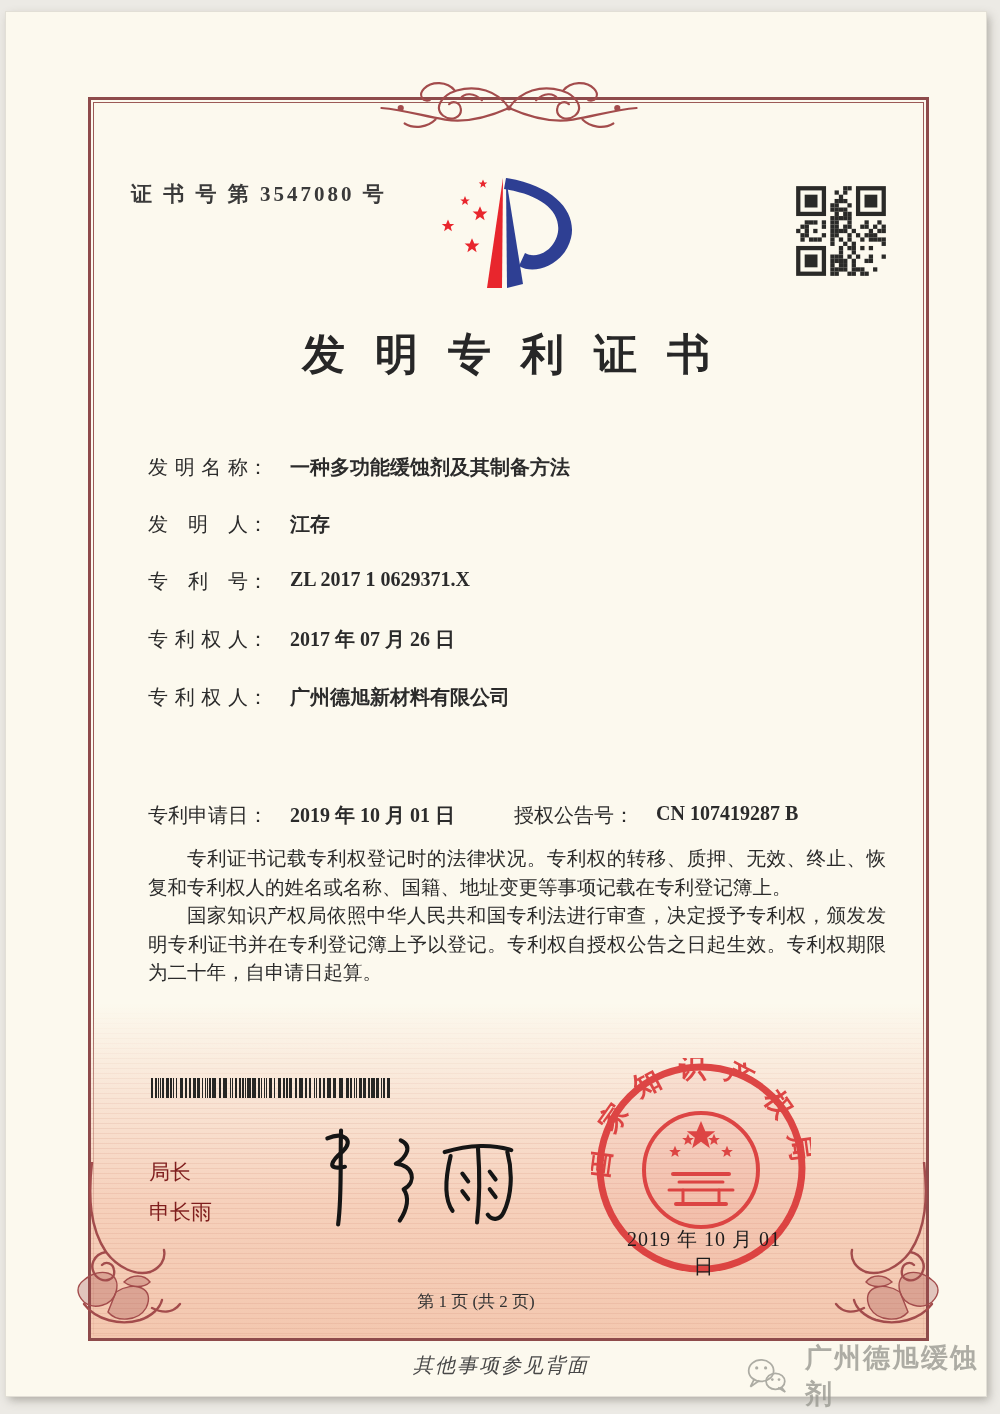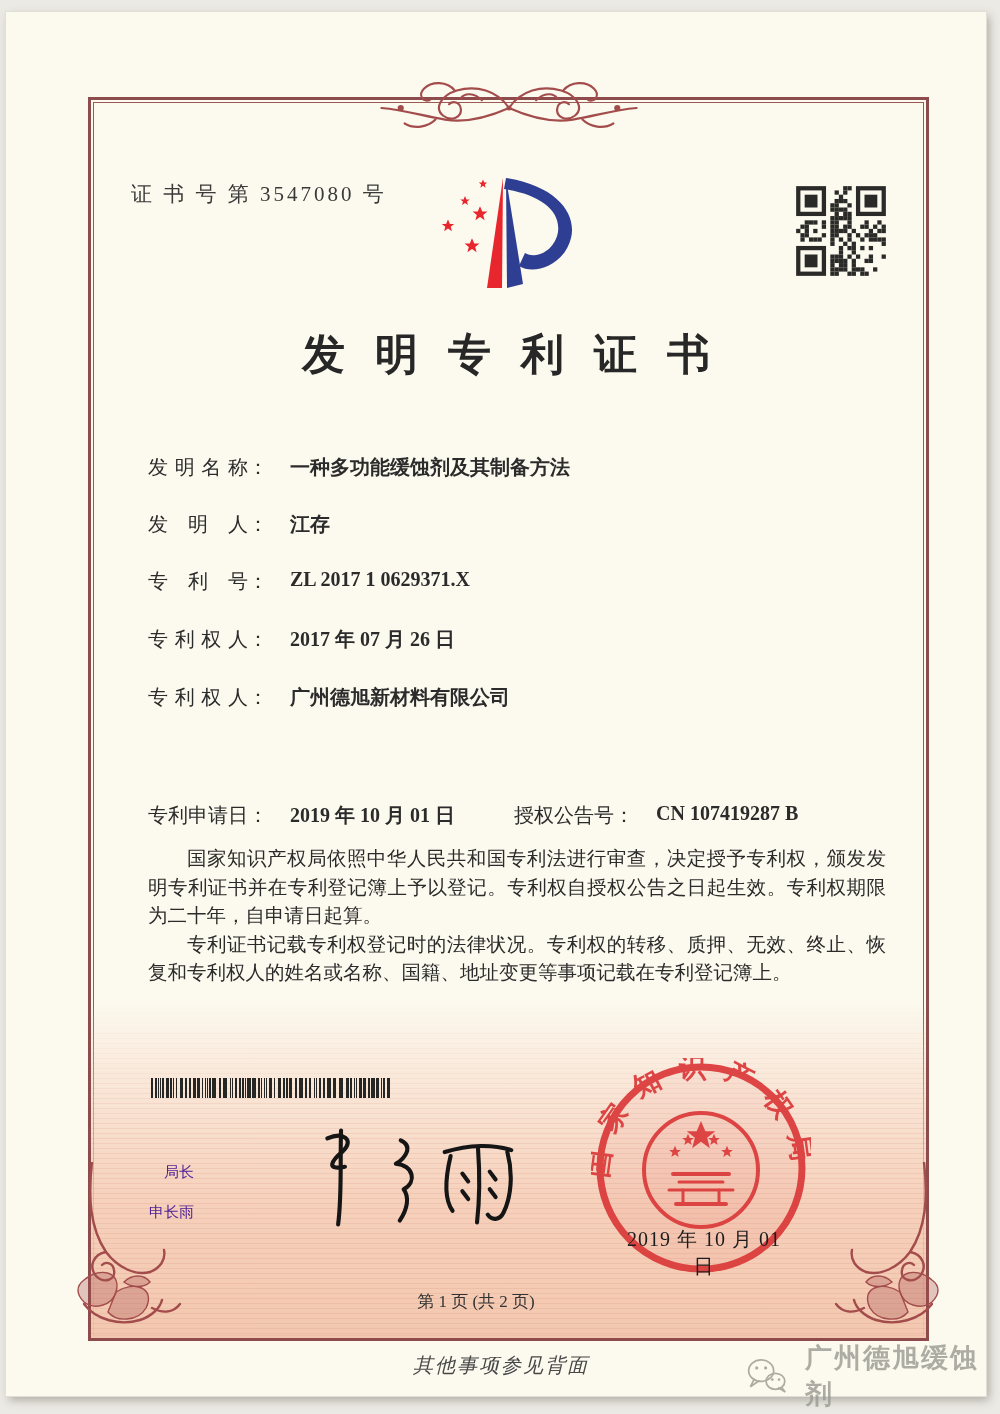--- a/index.html
+++ b/index.html
@@ -33,21 +33,21 @@
   .band .waves{
     position:absolute;inset:0;
     background:repeating-linear-gradient(to bottom,
       rgba(192,112,90,.13) 0 1px, transparent 1px 5px);
     -webkit-mask-image:linear-gradient(to bottom,transparent 0%,#000 40%);
     mask-image:linear-gradient(to bottom,transparent 0%,#000 40%);
   }
   
   .cert-no{
     position:absolute;left:125px;top:168px;
-    font-size:21px;letter-spacing:3px;color:#3a3a3a;
+    font-size:21px;letter-spacing:3px;color:#3a3a3a;font-weight:bold;
   }
   .logo{position:absolute;left:413px;top:158px;width:170px;height:128px;}
   .qr{position:absolute;left:788px;top:172px;width:94px;height:94px;}
   .title{
     position:absolute;left:0;top:314px;width:1000px;
     text-align:center;font-size:43px;font-weight:600;color:#272727;
     letter-spacing:30px;padding-left:30px;box-sizing:border-box;
   }
   
   .f-row{position:absolute;left:142px;font-size:20px;color:#2b2b2b;white-space:nowrap;}
@@ -57,21 +57,21 @@
   .addr-lines{margin-left:14px;display:inline-block;vertical-align:top;line-height:30px;white-space:normal;width:600px;}
   
   .bodytext{
     position:absolute;left:142px;top:833px;width:738px;
     font-size:19.5px;line-height:28.5px;color:#2b2b2b;text-align:justify;
   }
   .bodytext p{margin:0;text-indent:2em;}
   
   .barcode{position:absolute;left:145px;top:1066px;width:240px;height:20px;font-size:0;}
   .barcode i{display:inline-block;height:100%;}
-  .officer{position:absolute;left:143px;top:1140px;font-size:15px;color:#4c1d95;line-height:40px;text-align:right;}
+  .officer{position:absolute;left:143px;top:1140px;font-size:21px;color:#7f1d1d;line-height:40px;}
   .signature{position:absolute;left:292px;top:1114px;width:225px;height:104px;}
   .seal{position:absolute;left:585px;top:1046px;width:220px;height:220px;opacity:.93;}
   .seal-date{
     position:absolute;left:608px;top:1214px;width:180px;text-align:center;
     font-size:20px;color:#1c1c1c;letter-spacing:1px;
   }
   .page-info{
     position:absolute;left:0;top:1278px;width:1000px;text-align:center;
     font-size:17px;color:#333;transform:translateX(-30px);
   }
@@ -313,22 +313,22 @@
     <span class="f-label">专利权人</span><span class="f-colon">：</span><span class="f-value">广州德旭新材料有限公司</span>
   </div>
   <div class="f-row" style="top:790px">
     <span class="f-label">专利申请日</span><span class="f-colon">：</span><span class="f-value">2019 年 10 月 01 日</span>
   </div>
   <div class="f-row" style="top:790px;left:508px">
     <span class="f-label">授权公告号</span><span class="f-colon">：</span><span class="f-value">CN 107419287 B</span>
   </div>
 
   <div class="bodytext">
+    <p>专利证书记载专利权登记时的法律状况。专利权的转移、质押、无效、终止、恢复和专利权人的姓名或名称、国籍、地址变更等事项记载在专利登记簿上。</p>
     <p>国家知识产权局依照中华人民共和国专利法进行审查，决定授予专利权，颁发发明专利证书并在专利登记簿上予以登记。专利权自授权公告之日起生效。专利权期限为二十年，自申请日起算。</p>
-    <p>专利证书记载专利权登记时的法律状况。专利权的转移、质押、无效、终止、恢复和专利权人的姓名或名称、国籍、地址变更等事项记载在专利登记簿上。</p>
   </div>
 
   <div class="barcode" id="barcode"><i style="width: 2px; background: rgb(38, 38, 36);"></i><i style="width: 2px; background: transparent;"></i><i style="width: 2px; background: rgb(38, 38, 36);"></i><i style="width: 1px; background: transparent;"></i><i style="width: 1px; background: rgb(38, 38, 36);"></i><i style="width: 1px; background: transparent;"></i><i style="width: 1px; background: rgb(38, 38, 36);"></i><i style="width: 1px; background: transparent;"></i><i style="width: 2px; background: rgb(38, 38, 36);"></i><i style="width: 2px; background: transparent;"></i><i style="width: 3px; background: rgb(38, 38, 36);"></i><i style="width: 1px; background: transparent;"></i><i style="width: 2px; background: rgb(38, 38, 36);"></i><i style="width: 1px; background: transparent;"></i><i style="width: 1px; background: rgb(38, 38, 36);"></i><i style="width: 2px; background: transparent;"></i><i style="width: 1px; background: rgb(38, 38, 36);"></i><i style="width: 3px; background: transparent;"></i><i style="width: 3px; background: rgb(38, 38, 36);"></i><i style="width: 2px; background: transparent;"></i><i style="width: 2px; background: rgb(38, 38, 36);"></i><i style="width: 2px; background: transparent;"></i><i style="width: 2px; background: rgb(38, 38, 36);"></i><i style="width: 2px; background: transparent;"></i><i style="width: 3px; background: rgb(38, 38, 36);"></i><i style="width: 1px; background: transparent;"></i><i style="width: 3px; background: rgb(38, 38, 36);"></i><i style="width: 2px; background: transparent;"></i><i style="width: 1px; background: rgb(38, 38, 36);"></i><i style="width: 2px; background: transparent;"></i><i style="width: 1px; background: rgb(38, 38, 36);"></i><i style="width: 1px; background: transparent;"></i><i style="width: 1px; background: rgb(38, 38, 36);"></i><i style="width: 1px; background: transparent;"></i><i style="width: 2px; background: rgb(38, 38, 36);"></i><i style="width: 1px; background: transparent;"></i><i style="width: 4px; background: rgb(38, 38, 36);"></i><i style="width: 3px; background: transparent;"></i><i style="width: 2px; background: rgb(38, 38, 36);"></i><i style="width: 2px; background: transparent;"></i><i style="width: 4px; background: rgb(38, 38, 36);"></i><i style="width: 3px; background: transparent;"></i><i style="width: 1px; background: rgb(38, 38, 36);"></i><i style="width: 1px; background: transparent;"></i><i style="width: 1px; background: rgb(38, 38, 36);"></i><i style="width: 2px; background: transparent;"></i><i style="width: 2px; background: rgb(38, 38, 36);"></i><i style="width: 2px; background: transparent;"></i><i style="width: 2px; background: rgb(38, 38, 36);"></i><i style="width: 1px; background: transparent;"></i><i style="width: 2px; background: rgb(38, 38, 36);"></i><i style="width: 1px; background: transparent;"></i><i style="width: 1px; background: rgb(38, 38, 36);"></i><i style="width: 1px; background: transparent;"></i><i style="width: 4px; background: rgb(38, 38, 36);"></i><i style="width: 1px; background: transparent;"></i><i style="width: 4px; background: rgb(38, 38, 36);"></i><i style="width: 2px; background: transparent;"></i><i style="width: 2px; background: rgb(38, 38, 36);"></i><i style="width: 1px; background: transparent;"></i><i style="width: 1px; background: rgb(38, 38, 36);"></i><i style="width: 2px; background: transparent;"></i><i style="width: 1px; background: rgb(38, 38, 36);"></i><i style="width: 1px; background: transparent;"></i><i style="width: 1px; background: rgb(38, 38, 36);"></i><i style="width: 2px; background: transparent;"></i><i style="width: 3px; background: rgb(38, 38, 36);"></i><i style="width: 2px; background: transparent;"></i><i style="width: 1px; background: rgb(38, 38, 36);"></i><i style="width: 3px; background: transparent;"></i><i style="width: 3px; background: rgb(38, 38, 36);"></i><i style="width: 2px; background: transparent;"></i><i style="width: 2px; background: rgb(38, 38, 36);"></i><i style="width: 1px; background: transparent;"></i><i style="width: 2px; background: rgb(38, 38, 36);"></i><i style="width: 1px; background: transparent;"></i><i style="width: 3px; background: rgb(38, 38, 36);"></i><i style="width: 3px; background: transparent;"></i><i style="width: 2px; background: rgb(38, 38, 36);"></i><i style="width: 2px; background: transparent;"></i><i style="width: 4px; background: rgb(38, 38, 36);"></i><i style="width: 2px; background: transparent;"></i><i style="width: 2px; background: rgb(38, 38, 36);"></i><i style="width: 2px; background: transparent;"></i><i style="width: 2px; background: rgb(38, 38, 36);"></i><i style="width: 3px; background: transparent;"></i><i style="width: 1px; background: rgb(38, 38, 36);"></i><i style="width: 1px; background: transparent;"></i><i style="width: 1px; background: rgb(38, 38, 36);"></i><i style="width: 2px; background: transparent;"></i><i style="width: 2px; background: rgb(38, 38, 36);"></i><i style="width: 2px; background: transparent;"></i><i style="width: 2px; background: rgb(38, 38, 36);"></i><i style="width: 2px; background: transparent;"></i><i style="width: 4px; background: rgb(38, 38, 36);"></i><i style="width: 2px; background: transparent;"></i><i style="width: 3px; background: rgb(38, 38, 36);"></i><i style="width: 3px; background: transparent;"></i><i style="width: 4px; background: rgb(38, 38, 36);"></i><i style="width: 3px; background: transparent;"></i><i style="width: 3px; background: rgb(38, 38, 36);"></i><i style="width: 1px; background: transparent;"></i><i style="width: 2px; background: rgb(38, 38, 36);"></i><i style="width: 2px; background: transparent;"></i><i style="width: 1px; background: rgb(38, 38, 36);"></i><i style="width: 1px; background: transparent;"></i><i style="width: 1px; background: rgb(38, 38, 36);"></i><i style="width: 2px; background: transparent;"></i><i style="width: 3px; background: rgb(38, 38, 36);"></i><i style="width: 1px; background: transparent;"></i><i style="width: 3px; background: rgb(38, 38, 36);"></i><i style="width: 2px; background: transparent;"></i><i style="width: 2px; background: rgb(38, 38, 36);"></i><i style="width: 1px; background: transparent;"></i><i style="width: 4px; background: rgb(38, 38, 36);"></i><i style="width: 1px; background: transparent;"></i><i style="width: 3px; background: rgb(38, 38, 36);"></i><i style="width: 2px; background: transparent;"></i><i style="width: 1px; background: rgb(38, 38, 36);"></i><i style="width: 1px; background: transparent;"></i><i style="width: 2px; background: rgb(38, 38, 36);"></i><i style="width: 2px; background: transparent;"></i><i style="width: 3px; background: rgb(38, 38, 36);"></i><i style="width: 1px; background: transparent;"></i></div>
 
   <div class="officer">
     <div>局长</div>
     <div>申长雨</div>
   </div>
 
   <svg class="signature" viewBox="0 0 230 105">

